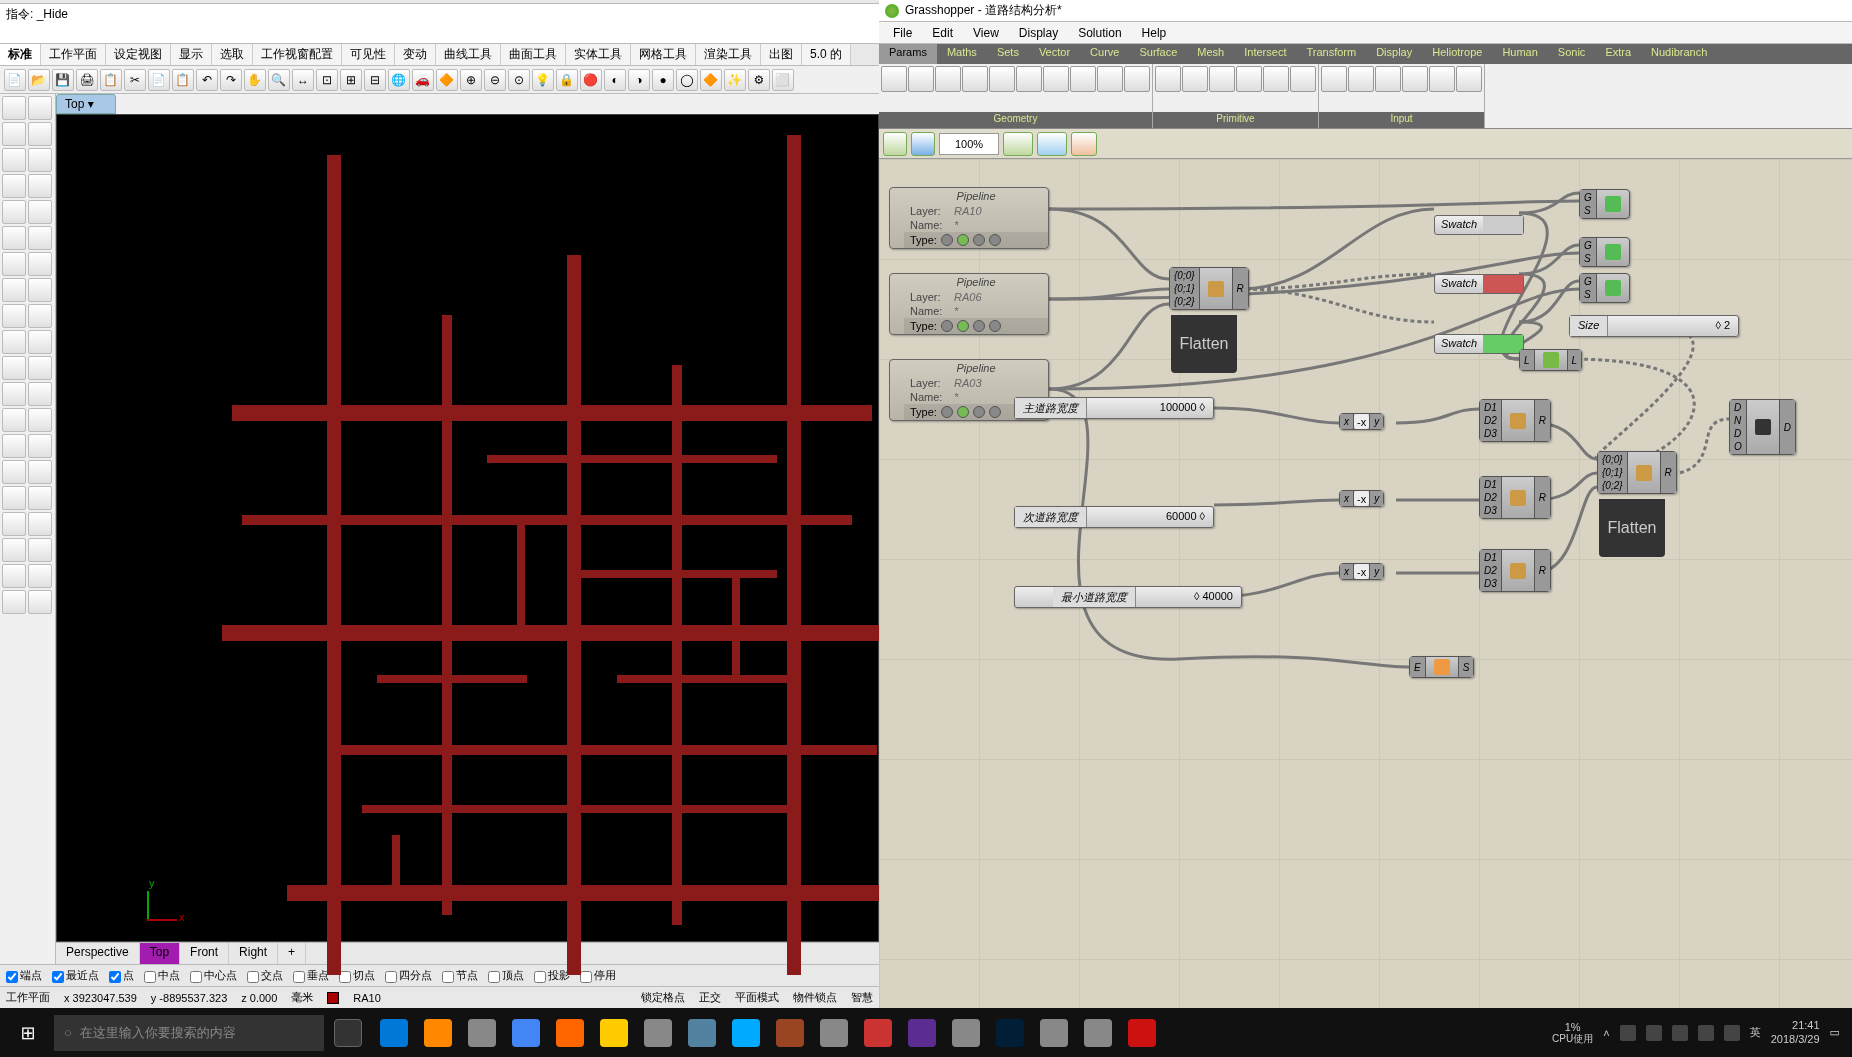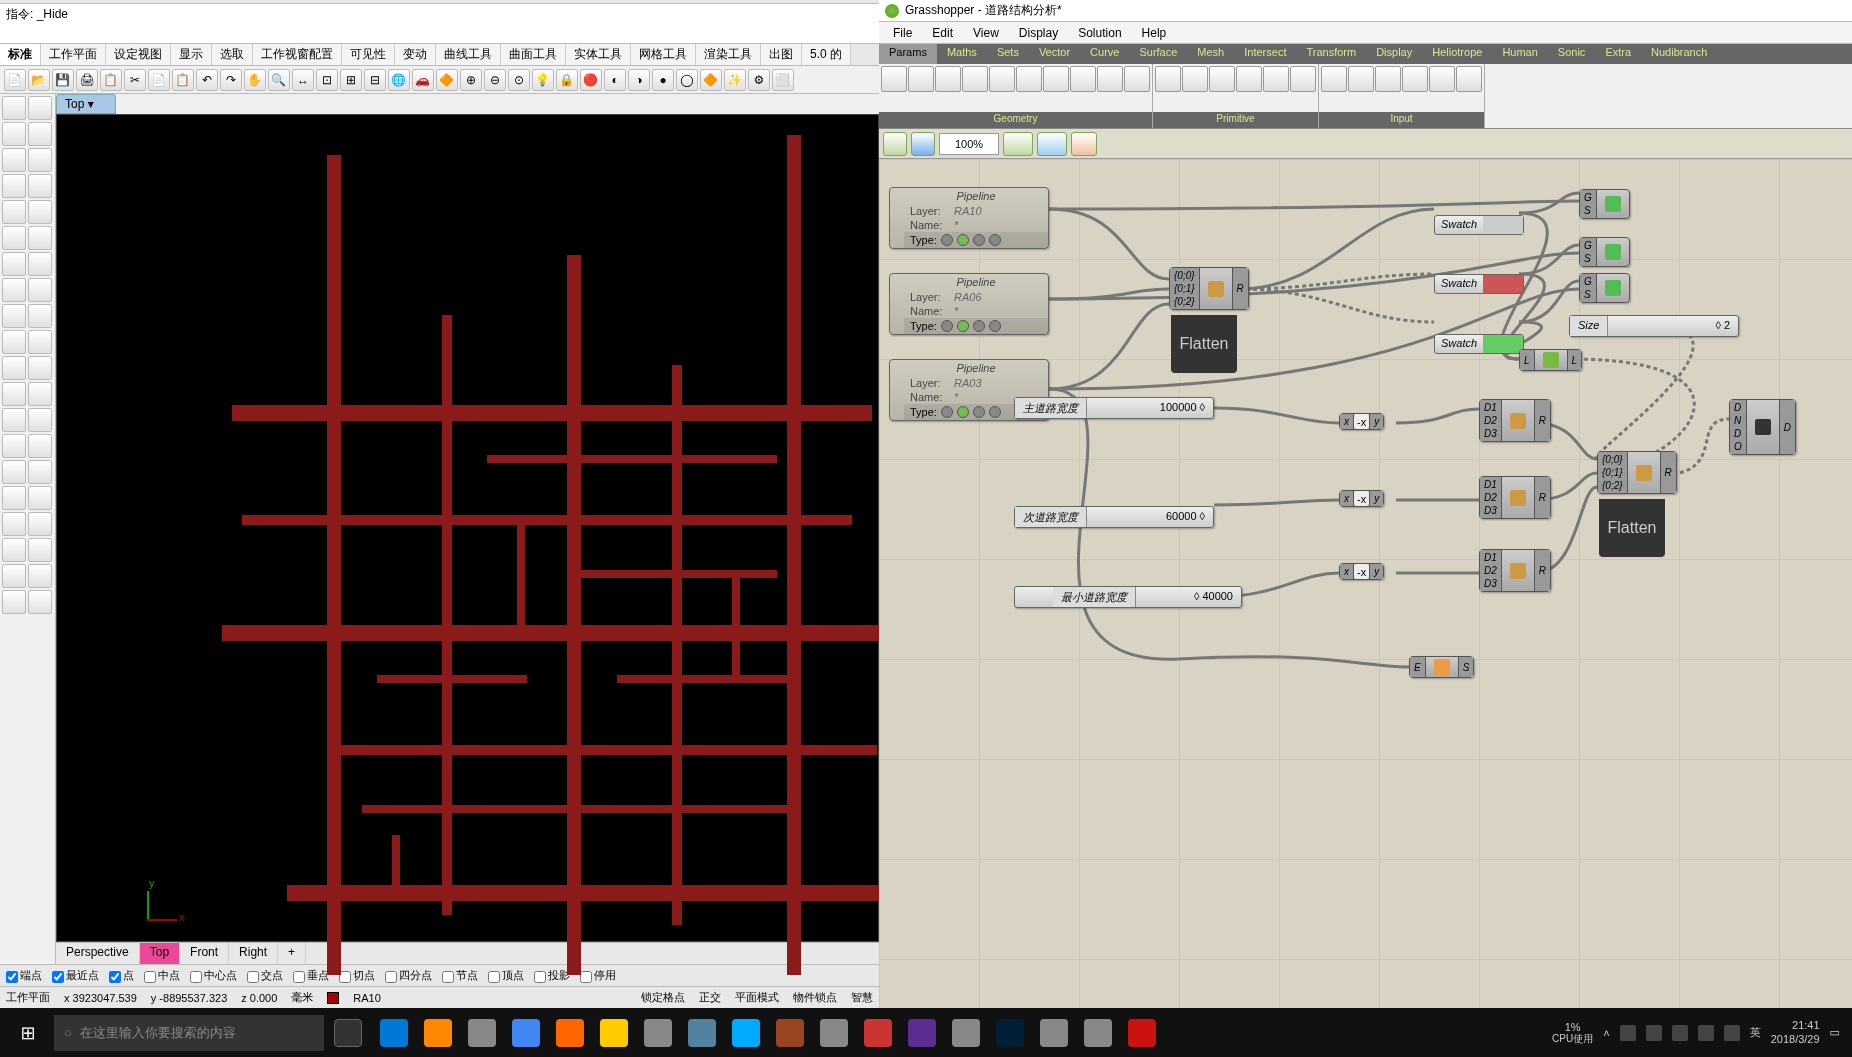--- a/index.html
+++ b/index.html
@@ -26,21 +26,21 @@
 .viewport-wrap { flex: 1; display: flex; flex-direction: column; }
 .vp-label { height: 20px; background: #a9c8e8; border: 1px solid #7aa; padding: 2px 8px; font-size: 12px; display:inline-block; width:60px; border-radius:3px 3px 0 0;}
 .viewport { flex: 1; background: #000; position: relative; border: 1px solid #444; }
 .road { position: absolute; background: #8b1a1a; }
 .cplane { position:absolute; left:90px; bottom:20px; width:30px; height:30px; }
 .cplane::before { content:''; position:absolute; left:0; bottom:0; width:2px; height:30px; background:#0a0; }
 .cplane::after { content:''; position:absolute; left:0; bottom:0; width:30px; height:2px; background:#a00; }
 
 .vp-bottom-tabs { height: 22px; background: #e8e8e8; border-top: 1px solid #bbb; display: flex; font-size: 12px; }
 .vp-btab { padding: 2px 10px; border-right: 1px solid #ccc; }
-.vp-btab.active { background: #ec4899; }
+.vp-btab.active { background: #a21caf; }
 
 .rhino-status1 { height: 22px; background: #e8e8e8; border-top: 1px solid #bbb; display: flex; align-items: center; gap: 10px; padding: 0 6px; font-size: 11px; }
 .chk { display: flex; align-items: flex-end; gap: 2px; }
 .chk input { width: 12px; height: 12px; }
 .rhino-status2 { height: 22px; background: #e8e8e8; border-top: 1px solid #bbb; display: flex; align-items: center; gap: 14px; padding: 0 6px; font-size: 11px; }
 .layer-sw { width: 12px; height: 12px; background: #a00; border:1px solid #000; }
 
 
 .gh { position: absolute; left: 879px; top: 0; width: 973px; height: 1008px; background: #d8d3c3; display: flex; flex-direction: column; }
 .gh-title { height: 22px; background: #fff; border-bottom: 1px solid #bbb; display: flex; align-items: center; padding: 0 6px; font-size: 12px; gap: 6px; }

